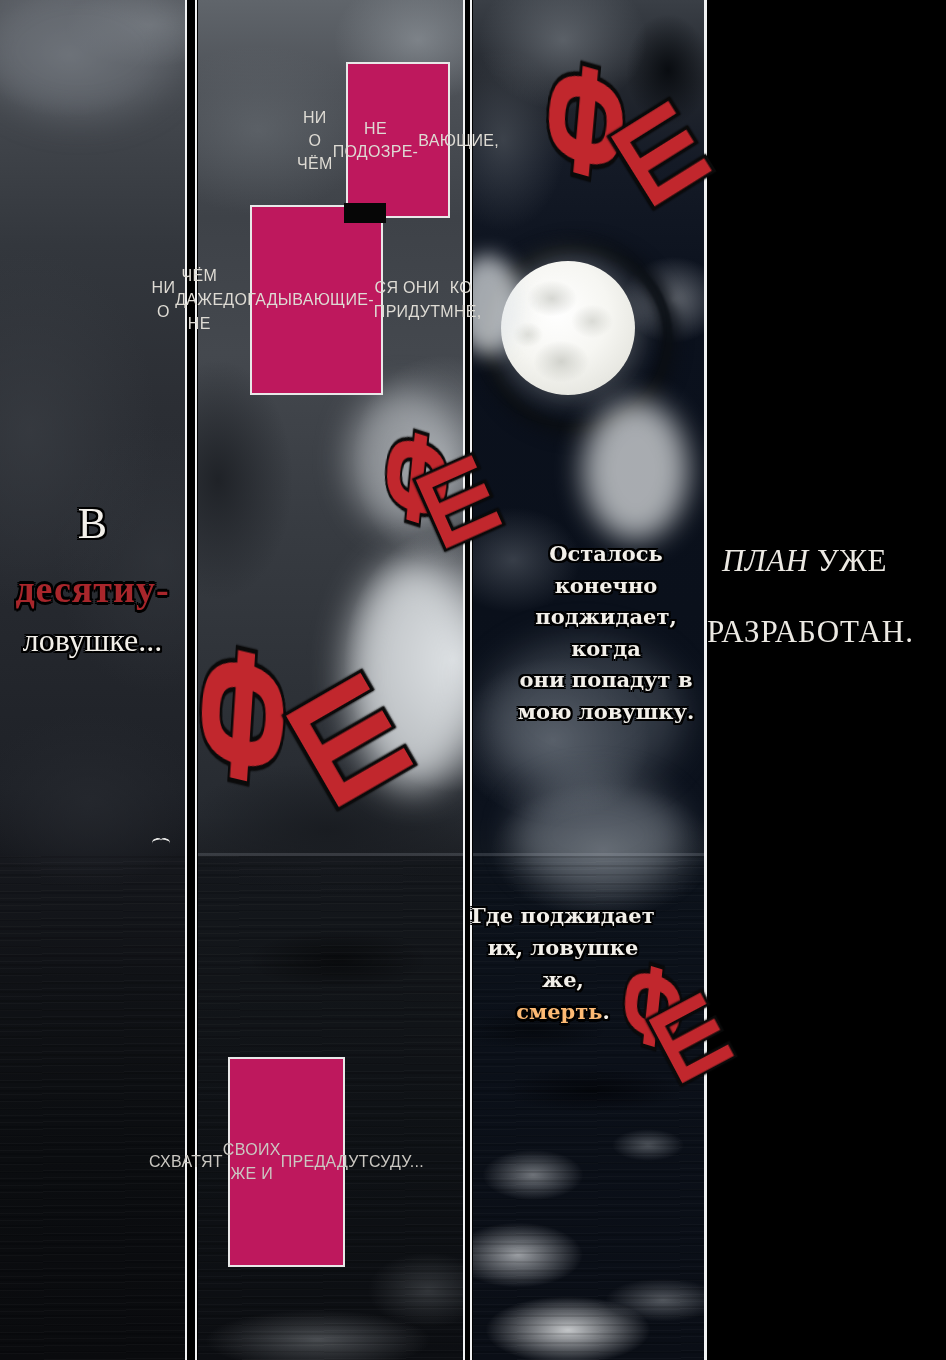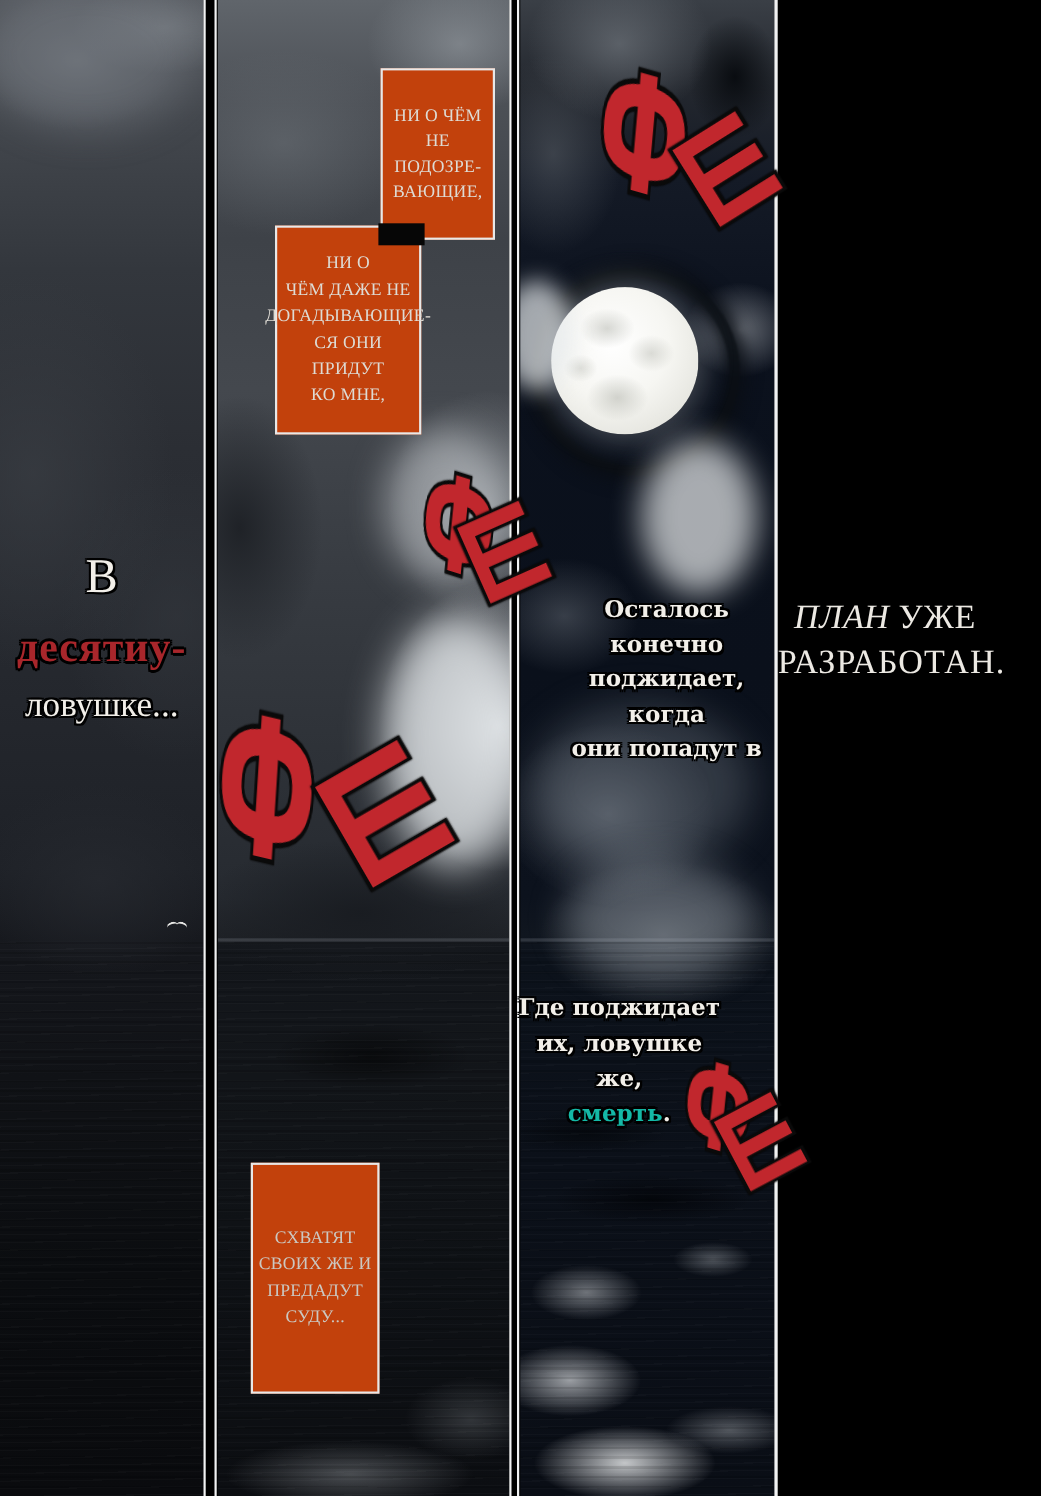--- a/index.html
+++ b/index.html
@@ -79,23 +79,23 @@
     repeating-linear-gradient(179.3deg, rgba(255,255,255,.05) 0 1px, transparent 1px 7px);}
   .horizon{position:absolute;left:0;right:0;top:853px;height:3px;background:rgba(190,196,204,.18);}
 
   .bird{position:absolute;left:152px;top:838px;width:20px;height:9px;}
   .bird:before,.bird:after{content:"";position:absolute;width:10px;height:6px;
     border-top:2px solid #e8e8e6;border-radius:50% 50% 0 0;}
   .bird:before{left:0;transform:rotate(-16deg);}
   .bird:after{left:8px;transform:rotate(16deg);}
 
   
-  .caption-box{position:absolute;background:#c2410c;border:2px solid #e8e8e8;z-index:8;
-    display:flex;flex-direction:column;justify-content:center;align-items:center;
-    font-family:Liberation Serif, serif;color:#dedbd4;text-align:center;letter-spacing:.3px;}
+  .caption-box{position:absolute;background:#be185d;border:2px solid #e8e8e8;z-index:8;
+    display:flex;flex-direction:row;justify-content:center;align-items:center;
+    font-family:Liberation Sans, sans-serif;color:#dedbd4;text-align:center;letter-spacing:.3px;}
   #box-top{left:346px;top:62px;width:100px;height:152px;font-size:16px;line-height:23px;}
   #box-mid{left:250px;top:205px;width:129px;height:186px;font-size:16px;line-height:24px;}
   #box-patch{position:absolute;left:344px;top:203px;width:42px;height:20px;background:#060606;z-index:9;}
   #box-bottom{left:228px;top:1057px;width:113px;height:206px;font-size:16px;line-height:24px;color:#cbc8c2;}
 
   
   .outline-w{color:#f2efe9;text-shadow:-2px -2px 0 #000,2px -2px 0 #000,-2px 2px 0 #000,
      2px 2px 0 #000,-2px 0 0 #000,2px 0 0 #000,0 -2px 0 #000,0 2px 0 #000;}
   .outline-r{color:#a8262b;text-shadow:-2px -2px 0 #000,2px -2px 0 #000,-2px 2px 0 #000,
      2px 2px 0 #000,-2px 0 0 #000,2px 0 0 #000,0 -3px 0 #000,0 3px 0 #000;}
@@ -103,26 +103,26 @@
   #p1-caption{position:absolute;left:0;top:498px;width:185px;text-align:center;z-index:8;}
   #p1-caption .w1{font-size:44px;margin-bottom:16px;}
   #p1-caption .wr{font-family:"Liberation Serif",serif;font-weight:bold;font-size:38px;
      line-height:48px;letter-spacing:1px;}
   #p1-caption .w4{font-size:32px;line-height:54px;}
 
   #speech-wait{position:absolute;left:500px;top:538px;width:212px;text-align:center;z-index:8;
      font-family:"DejaVu Serif",serif;font-weight:bold;font-size:21px;line-height:31.5px;}
   #speech-death{position:absolute;left:468px;top:900px;width:190px;text-align:center;z-index:8;
      font-family:"DejaVu Serif",serif;font-weight:bold;font-size:21px;line-height:32px;}
-  #speech-death .red-word{color:#14b8a6;}
+  #speech-death .red-word{color:#fdba74;}
 
   #p4-caption{position:absolute;left:707px;top:540px;width:195px;text-align:center;z-index:8;
      font-size:31px;color:#ece9e3;line-height:41px;letter-spacing:.5px;}
   #p4-caption .it{font-style:italic;}
-  #p4-caption .l2{letter-spacing:1px;}
+  #p4-caption .l2{letter-spacing:1px;margin-top:30px;}
 
   
   .sfx-letter{position:absolute;z-index:10;font-family:"DejaVu Sans",sans-serif;font-weight:bold;
      color:#c1272d;line-height:.9;paint-order:stroke fill;user-select:none;
      filter:drop-shadow(0 0 1px #000);}
   .stroke-lg{-webkit-text-stroke:9px #0a0a0a;}
   .stroke-md{-webkit-text-stroke:7px #0a0a0a;}
   .stroke-sm{-webkit-text-stroke:6px #0a0a0a;}
   #sfx1-f {left:512px;top:58px; font-size:148px;transform:scaleX(.56) rotate(9deg);}
   #sfx1-sh{left:602px;top:114px;font-size:92px; transform:rotate(58deg) scaleX(.85);}
@@ -193,20 +193,21 @@
   <div id="p1-caption">
     <div class="w1 outline-w">В</div>
     <div class="wr outline-r">десятиу-</div>
     <div class="w4 outline-w">ловушке...</div>
   </div>
 
   <div id="speech-wait" class="outline-w">
     <div>Осталось конечно</div>
     <div>поджидает, когда</div>
     <div>они попадут в</div>
+    <div>мою ловушку.</div>
   </div>
 
   <div id="speech-death">
     <div class="outline-w">Где поджидает</div>
     <div class="outline-w">их, ловушке же,</div>
     <div><span class="red-word outline-r">смерть</span><span class="outline-w">.</span></div>
   </div>
 
   <div id="p4-caption">
     <div><span class="it">ПЛАН</span><span> УЖЕ</span></div>

